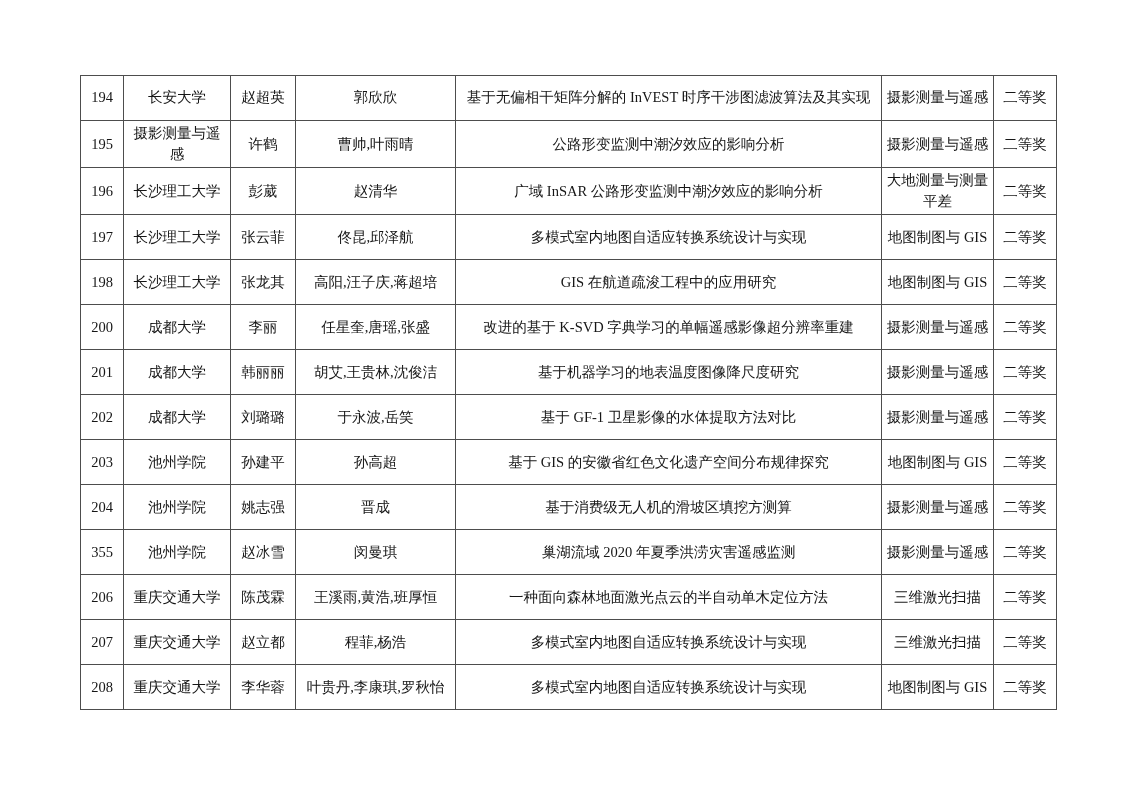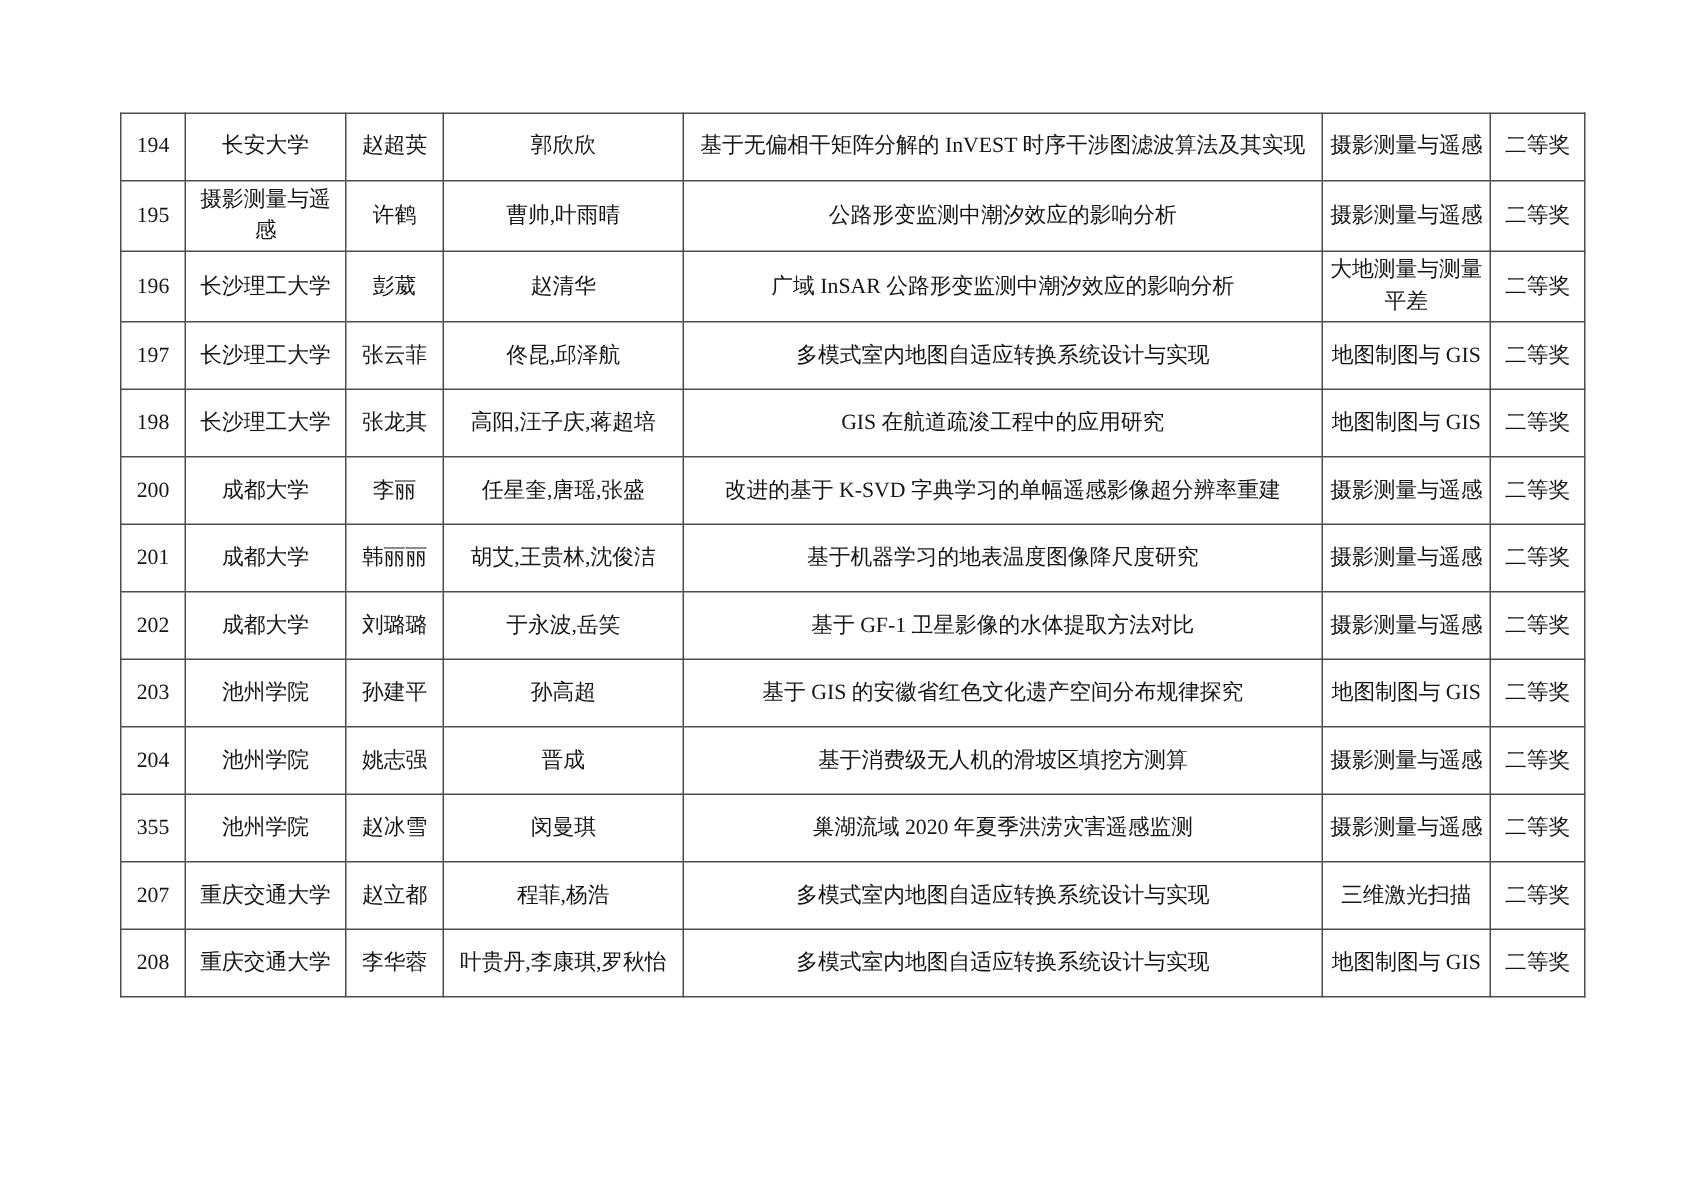--- a/index.html
+++ b/index.html
@@ -152,20 +152,29 @@
         <tr>
     <td class="c-no">355</td>
     <td class="c-school">池州学院</td>
     <td class="c-name">赵冰雪</td>
     <td class="c-team">闵曼琪</td>
     <td class="c-title">巢湖流域 2020 年夏季洪涝灾害遥感监测</td>
     <td class="c-cat">摄影测量与遥感</td>
     <td class="c-award">二等奖</td>
   </tr>
         <tr>
+    <td class="c-no">206</td>
+    <td class="c-school">重庆交通大学</td>
+    <td class="c-name">陈茂霖</td>
+    <td class="c-team">王溪雨,黄浩,班厚恒</td>
+    <td class="c-title">一种面向森林地面激光点云的半自动单木定位方法</td>
+    <td class="c-cat">三维激光扫描</td>
+    <td class="c-award">二等奖</td>
+  </tr>
+        <tr>
     <td class="c-no">207</td>
     <td class="c-school">重庆交通大学</td>
     <td class="c-name">赵立都</td>
     <td class="c-team">程菲,杨浩</td>
     <td class="c-title">多模式室内地图自适应转换系统设计与实现</td>
     <td class="c-cat">三维激光扫描</td>
     <td class="c-award">二等奖</td>
   </tr>
         <tr>
     <td class="c-no">208</td>

